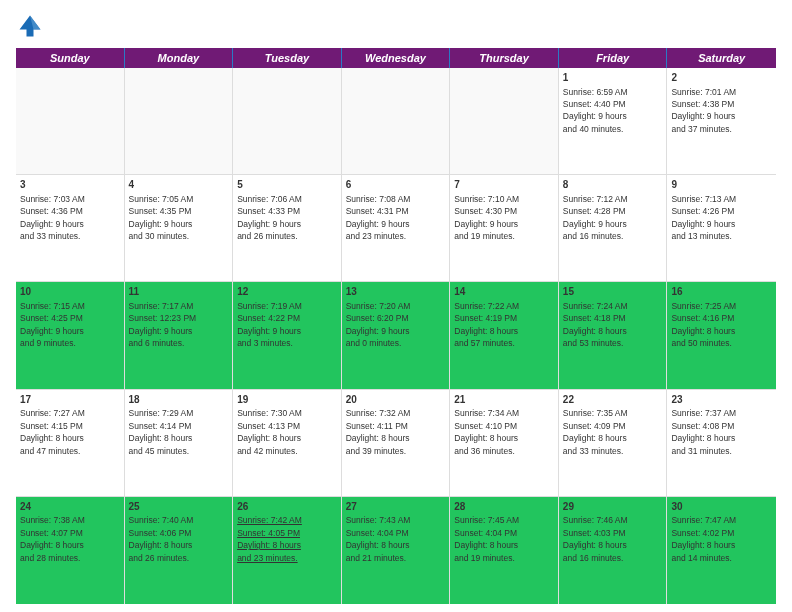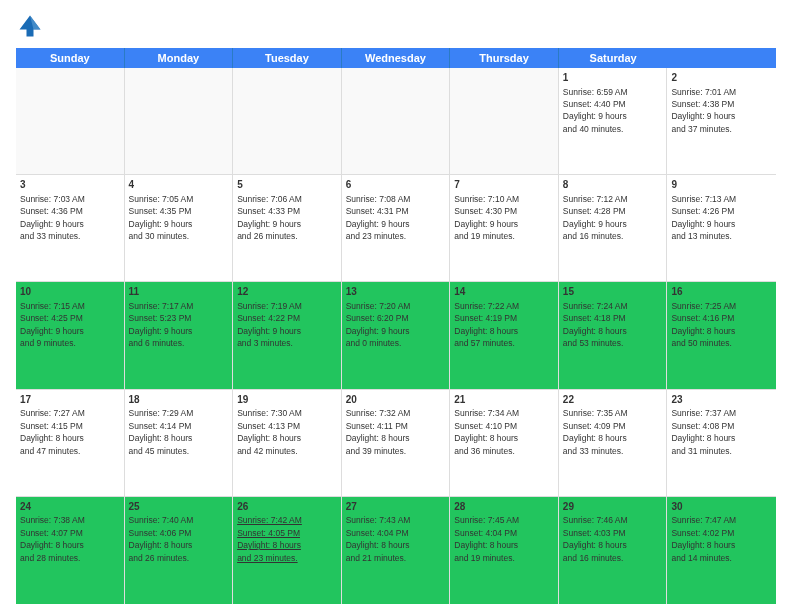--- a/index.html
+++ b/index.html
@@ -53,21 +53,22 @@
       color: #555;
     }
     .calendar {
       flex: 1;
       display: flex;
       flex-direction: column;
     }
     .cal-header {
       display: grid;
       grid-template-columns: repeat(7, 1fr);
-      background: #3b82f6;
+      background: #701a75;
+      font-style: italic;
     }
     .cal-header-cell {
       color: #fff;
       font-size: 11px;
       font-weight: bold;
       padding: 4px 4px;
       text-align: center;
       border-right: 1px solid #2a7bc5;
     }
     .cal-header-cell:last-child { border-right: none; }
@@ -127,20 +128,21 @@
     </div>
   </div>
 
   <div class="calendar">
     <div class="cal-header">
     <div class="cal-header-cell">Sunday</div>
         <div class="cal-header-cell">Monday</div>
         <div class="cal-header-cell">Tuesday</div>
         <div class="cal-header-cell">Wednesday</div>
         <div class="cal-header-cell">Thursday</div>
+        <div class="cal-header-cell">Friday</div>
         <div class="cal-header-cell">Saturday</div>
       </div>
     <div class="cal-body">
     <div class="cal-row">
           <div class="cal-cell empty"></div>
           <div class="cal-cell empty"></div>
           <div class="cal-cell empty"></div>
           <div class="cal-cell empty"></div>
           <div class="cal-cell empty"></div>
           <div class="cal-cell"><span class="day-num">1</span><span class="cell-info" style="white-space: pre-line;">Sunrise: 6:59 AM
@@ -181,21 +183,21 @@
 Sunset: 4:26 PM
 Daylight: 9 hours
 and 13 minutes.</span></div>
         </div>
         <div class="cal-row">
           <div class="cal-cell alt-row"><span class="day-num">10</span><span class="cell-info" style="white-space: pre-line;">Sunrise: 7:15 AM
 Sunset: 4:25 PM
 Daylight: 9 hours
 and 9 minutes.</span></div>
           <div class="cal-cell alt-row"><span class="day-num">11</span><span class="cell-info" style="white-space: pre-line;">Sunrise: 7:17 AM
-Sunset: 5:23 PM
+Sunset: 12:23 PM
 Daylight: 9 hours
 and 6 minutes.</span></div>
           <div class="cal-cell alt-row"><span class="day-num">12</span><span class="cell-info" style="white-space: pre-line;">Sunrise: 7:19 AM
 Sunset: 4:22 PM
 Daylight: 9 hours
 and 3 minutes.</span></div>
           <div class="cal-cell alt-row"><span class="day-num">13</span><span class="cell-info" style="white-space: pre-line;">Sunrise: 7:20 AM
 Sunset: 6:20 PM
 Daylight: 9 hours
 and 0 minutes.</span></div>

